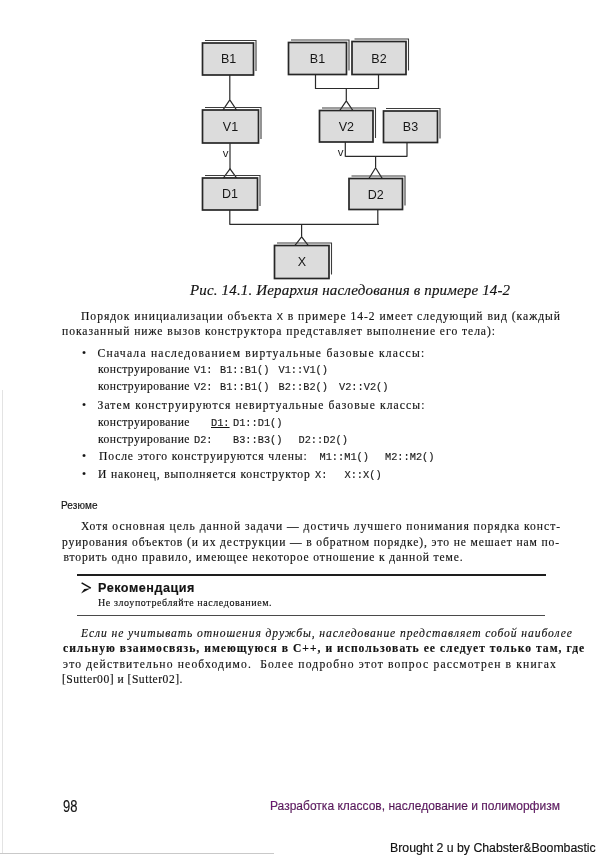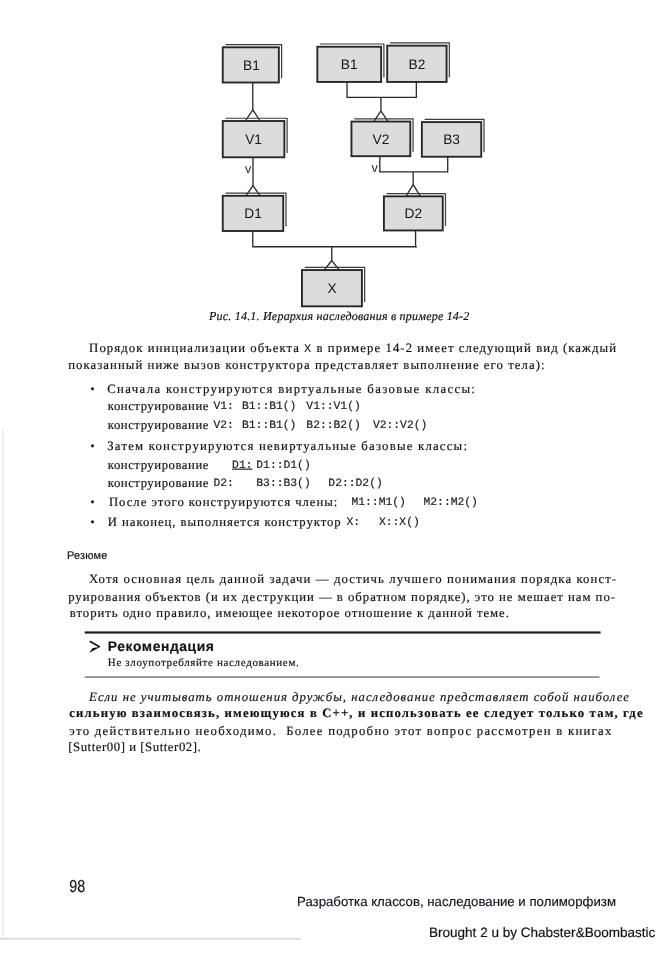--- a/index.html
+++ b/index.html
@@ -73,27 +73,27 @@
     <text x="230" y="198.3">D1</text>
     <text x="375.8" y="198.5">D2</text>
     <text x="301.8" y="266.3">X</text>
   </g>
   <g font-family="Liberation Sans, sans-serif" font-size="11.5" fill="#1d1d1d" text-anchor="middle">
     <text x="225.5" y="157">v</text>
     <text x="340.5" y="156">v</text>
   </g>
 </svg>
 
-<div class="t ser it" id="caption" style="left:190px;top:282.5px;font-size:11px;letter-spacing:0.155px;">Рис. 14.1. Иерархия наследования в примере 14-2</div>
+<div class="t ser it" id="caption" style="left:190px;top:282.5px;font-size:15px;letter-spacing:0.155px;">Рис. 14.1. Иерархия наследования в примере 14-2</div>
 
 <div class="t ser" id="p1a" style="left:81px;top:311.2px;letter-spacing:0.978px;">Порядок инициализации объекта <span class="mono">X</span> в примере 14-2 имеет следующий вид (каждый</div>
 <div class="t ser" id="p1b" style="left:62px;top:326px;letter-spacing:0.957px;">показанный ниже вызов конструктора представляет выполнение его тела):</div>
 
 <div class="t ser" style="left:82px;top:347.5px;">•</div>
-<div class="t ser" id="li1" style="left:97.5px;top:347.5px;letter-spacing:1.232px;">Сначала конструируются виртуальные базовые классы:</div>
+<div class="t ser" id="li1" style="left:97.5px;top:347.5px;letter-spacing:1.232px;">Сначала наследованием виртуальные базовые классы:</div>
 <div class="t ser" id="li2s" style="left:98px;top:364px;letter-spacing:0.489px;">конструирование</div>
 <div class="t mono" style="left:194px;top:365px;">V1:</div>
 <div class="t mono" style="left:220px;top:365px;">B1::B1()</div>
 <div class="t mono" style="left:278.5px;top:365px;">V1::V1()</div>
 <div class="t ser" id="li3s" style="left:98px;top:380.5px;letter-spacing:0.489px;">конструирование</div>
 <div class="t mono" style="left:194px;top:381.5px;">V2:</div>
 <div class="t mono" style="left:220px;top:381.5px;">B1::B1()</div>
 <div class="t mono" style="left:278.5px;top:381.5px;">B2::B2()</div>
 <div class="t mono" style="left:339px;top:381.5px;">V2::V2()</div>
 <div class="t ser" style="left:82px;top:400px;">•</div>
@@ -127,17 +127,17 @@
 <div class="t sans b" id="rec_head" style="left:98px;top:582px;font-size:12.6px;letter-spacing:0.54px;">Рекомендация</div>
 <div class="t ser" id="rec1" style="left:98px;top:598px;font-size:10px;letter-spacing:0.595px;">Не злоупотребляйте наследованием.</div>
 <div style="position:absolute;left:77px;top:615px;width:468px;height:1.2px;background:#4a4a4a;"></div>
 
 <div class="t ser" id="p3a" style="left:81px;top:627.5px;letter-spacing:0.905px;font-style:italic;">Если не учитывать отношения дружбы, наследование представляет собой наиболее</div>
 <div class="t ser" id="p3b" style="left:63px;top:643px;letter-spacing:1.021px;font-weight:bold;">сильную взаимосвязь, имеющуюся в C++, и использовать ее следует только там, где</div>
 <div class="t ser" id="p3c" style="left:63px;top:658.5px;letter-spacing:1.157px;">это действительно необходимо.&nbsp; Более подробно этот вопрос рассмотрен в книгах</div>
 <div class="t ser" id="p3d" style="left:62px;top:674px;letter-spacing:0.503px;">[Sutter00] и [Sutter02].</div>
 
 <div class="t sans" id="f98" style="left:62.5px;top:799px;font-size:15.8px;transform:scaleX(0.82);transform-origin:0 0;">98</div>
-<div class="t sans" id="foot2" style="left:270px;top:800.3px;font-size:12px;color:#0f172a;letter-spacing:0.012px;margin-top:14px;">Разработка классов, наследование и полиморфизм</div>
+<div class="t sans" id="foot2" style="left:270px;top:800.3px;font-size:12px;color:#701a75;letter-spacing:0.012px;">Разработка классов, наследование и полиморфизм</div>
 <div class="t sans" id="foot3" style="left:390px;top:841.5px;font-size:12.3px;color:#111;">Brought 2 u by Chabster&amp;Boombastic</div>
 
 <div style="position:absolute;left:2px;top:390px;width:1px;height:464px;background:#e3e3e3;"></div>
 <div style="position:absolute;left:0px;top:853px;width:274px;height:1px;background:#c9c9c9;"></div>
 
 </body></html>

